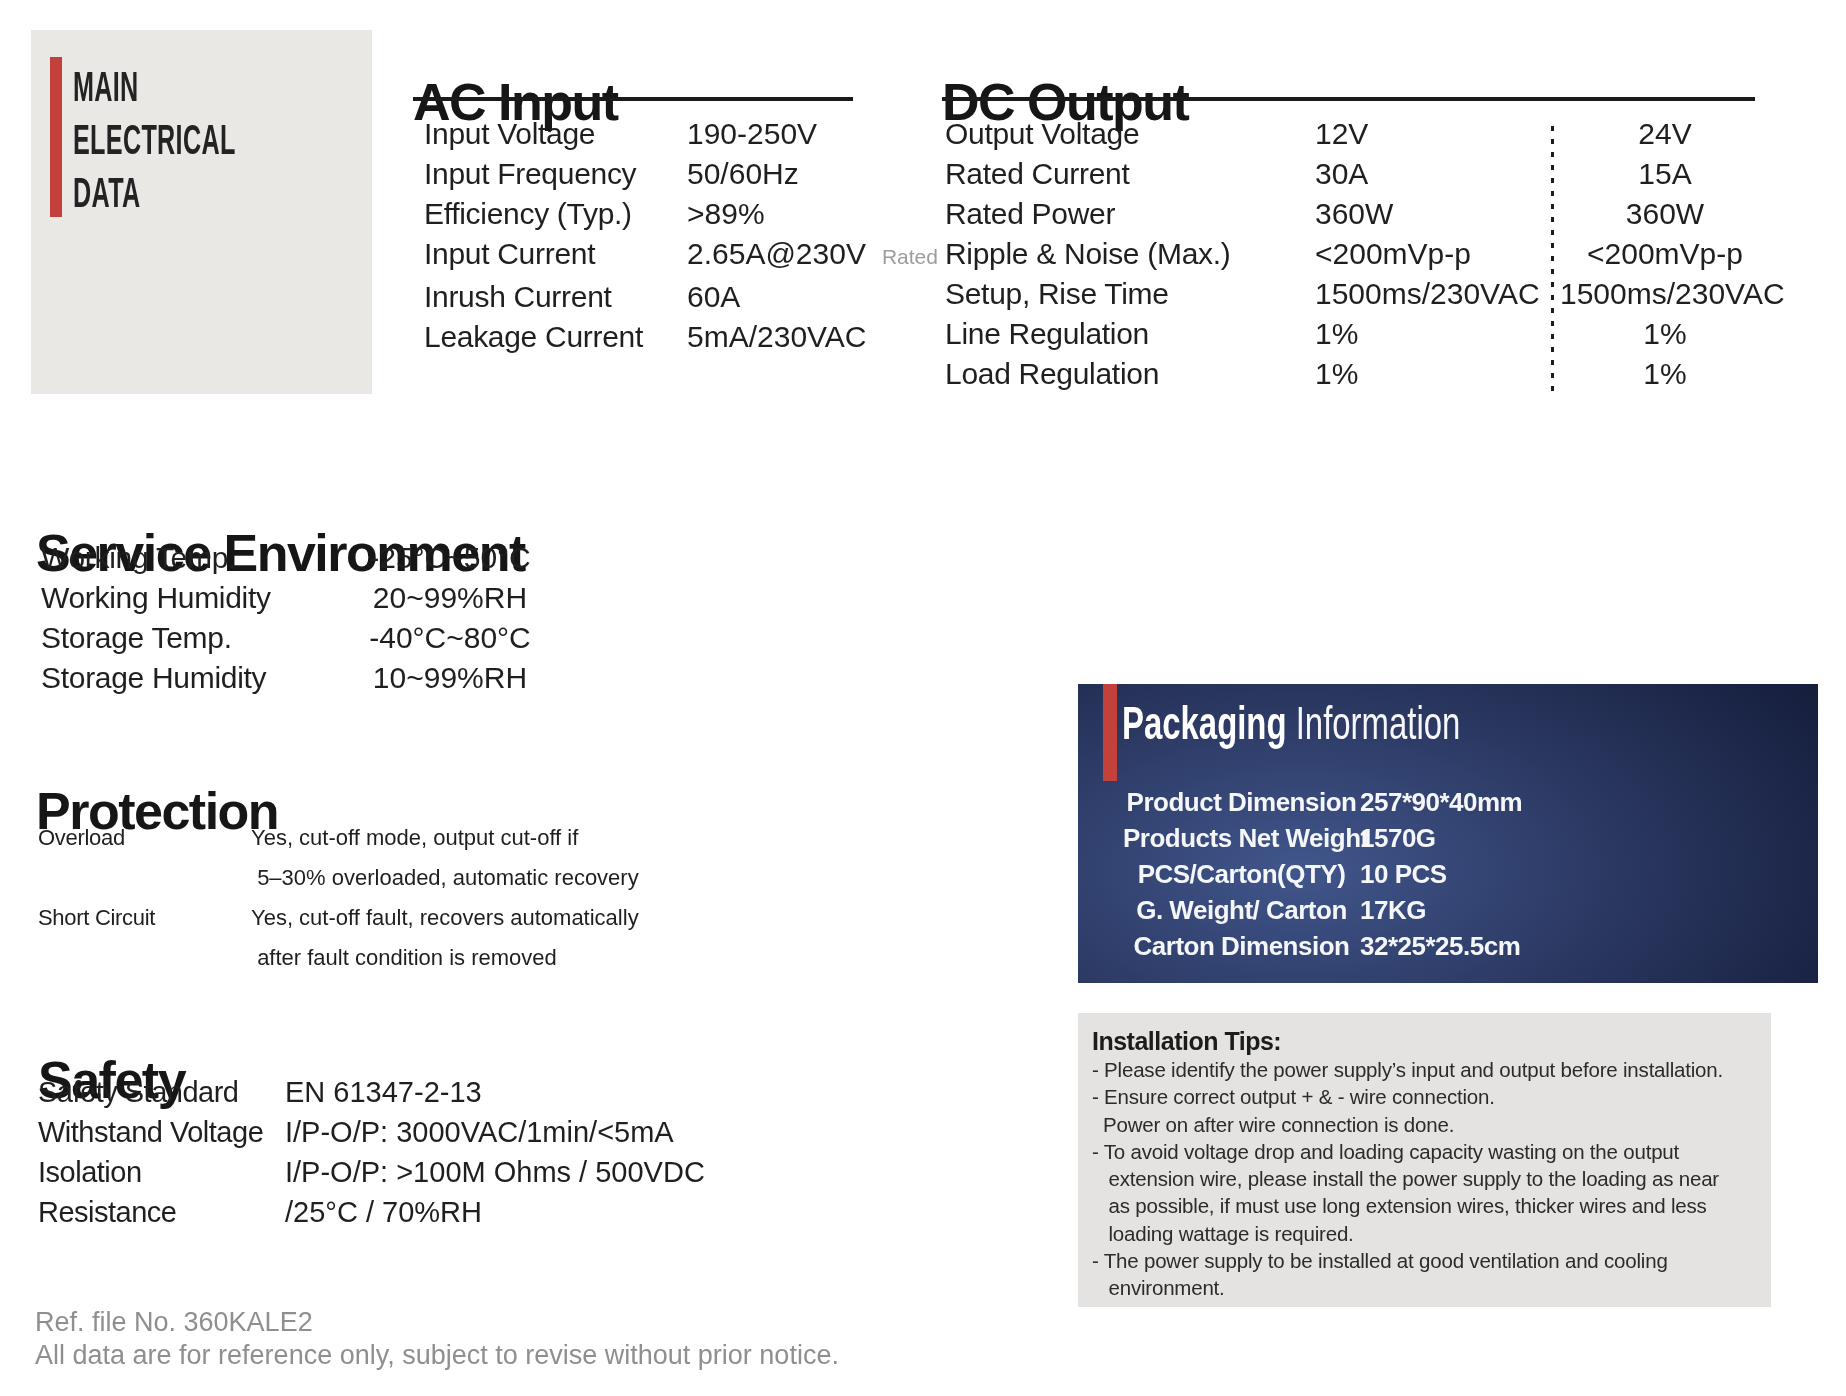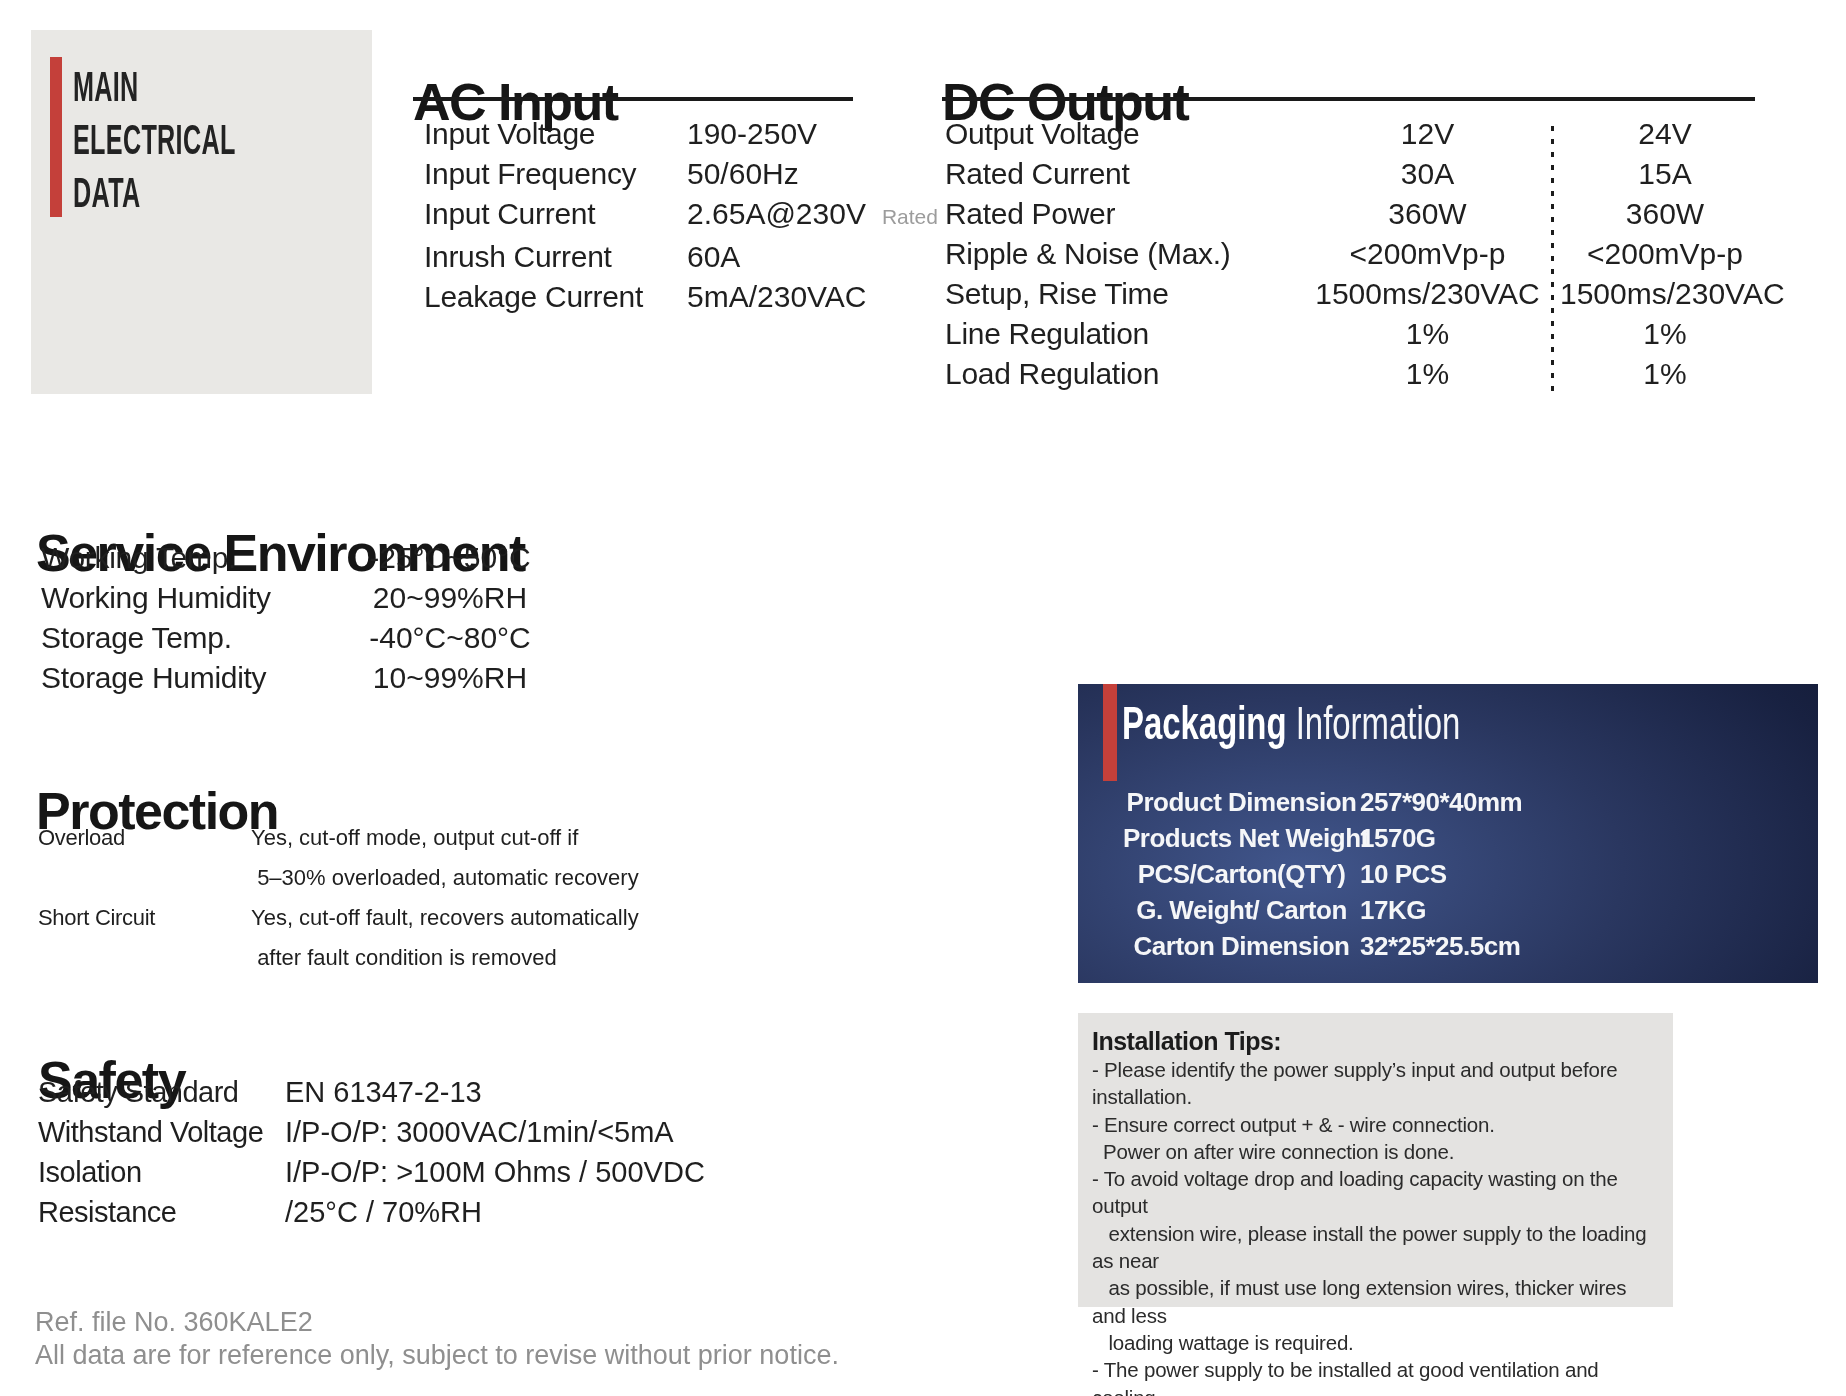--- a/index.html
+++ b/index.html
@@ -25,21 +25,21 @@
   #prot-title{left:36px;top:742px;}
   #safety-title{left:38px;top:1011px;}
   .rule{position:absolute;height:4px;background:#1a1a1a;}
   #ac-rule{left:413px;top:97px;width:440px;}
   #dc-rule{left:942px;top:97px;width:813px;}
 
   
   .kv{position:absolute;font-size:30px;line-height:40px;color:var(--ink);}
   .kv .row{display:flex;align-items:baseline;}
   .kv .k{letter-spacing:-0.3px;white-space:nowrap;}
-  .kv .v{white-space:nowrap;text-align:center;}
+  .kv .v{white-space:nowrap;}
   #ac-table{left:424px;top:114px;}
   #ac-table .k{width:263px;}
   .note{font-size:21px;color:var(--muted);margin-left:16px;}
 
   #dc-table{left:945px;top:114px;}
   #dc-table .k{width:370px;}
   #dc-table .v12{width:225px;}
   #dc-table .v24{width:210px;margin-left:20px;text-align:center;}
   #dc-divider{position:absolute;left:1551px;top:126px;width:3px;height:266px;
               background:repeating-linear-gradient(to bottom,#1c1c1c 0 5px,transparent 5px 13px);}
@@ -64,21 +64,21 @@
              white-space:nowrap;transform:scaleX(0.70);transform-origin:left top;}
   #pkg-title .tb{font-weight:700;}
   #pkg-title .tl{font-weight:400;opacity:0.96;}
   #pkg-rows{position:absolute;left:45px;top:100px;font-size:26px;line-height:36px;color:#f5f6f8;
             font-weight:700;letter-spacing:-0.5px;text-align:center;}
   #pkg-rows .row{display:flex;}
   #pkg-rows .k{width:237px;white-space:nowrap;}
   #pkg-rows .v{white-space:nowrap;}
 
   
-  #tips{position:absolute;left:1078px;top:1013px;width:595px;height:294px;background:var(--tips-gray);
+  #tips{position:absolute;left:1078px;top:1013px;width:693px;height:294px;background:var(--tips-gray);
         box-sizing:border-box;padding:13px 14px;}
   #tips-title{font-size:25px;font-weight:700;color:#1c1c1c;line-height:30px;letter-spacing:-0.5px;}
   .tip-line{font-size:20.5px;line-height:27.3px;color:#2b2b2b;white-space:pre-wrap;letter-spacing:-0.2px;}
 
   
   #footer{position:absolute;left:35px;top:1306px;font-size:27px;line-height:33px;color:var(--footer-gray);}
 </style>
 </head>
 <body>
 
@@ -96,20 +96,24 @@
   <h2 class="h1" id="ac-title">AC Input</h2>
   <div class="rule" id="ac-rule"></div>
   <div class="kv" id="ac-table">
     <div class="row">
       <span class="k">Input Voltage</span>
       <span class="v">190-250V</span>
     </div>
     <div class="row">
       <span class="k">Input Frequency</span>
       <span class="v">50/60Hz</span>
+    </div>
+    <div class="row">
+      <span class="k">Efficiency (Typ.)</span>
+      <span class="v">&gt;89%</span>
     </div>
     <div class="row">
       <span class="k">Input Current</span>
       <span class="v">2.65A@230V</span>
       <span class="note">Rated</span>
     </div>
     <div class="row">
       <span class="k">Inrush Current</span>
       <span class="v">60A</span>
     </div>

